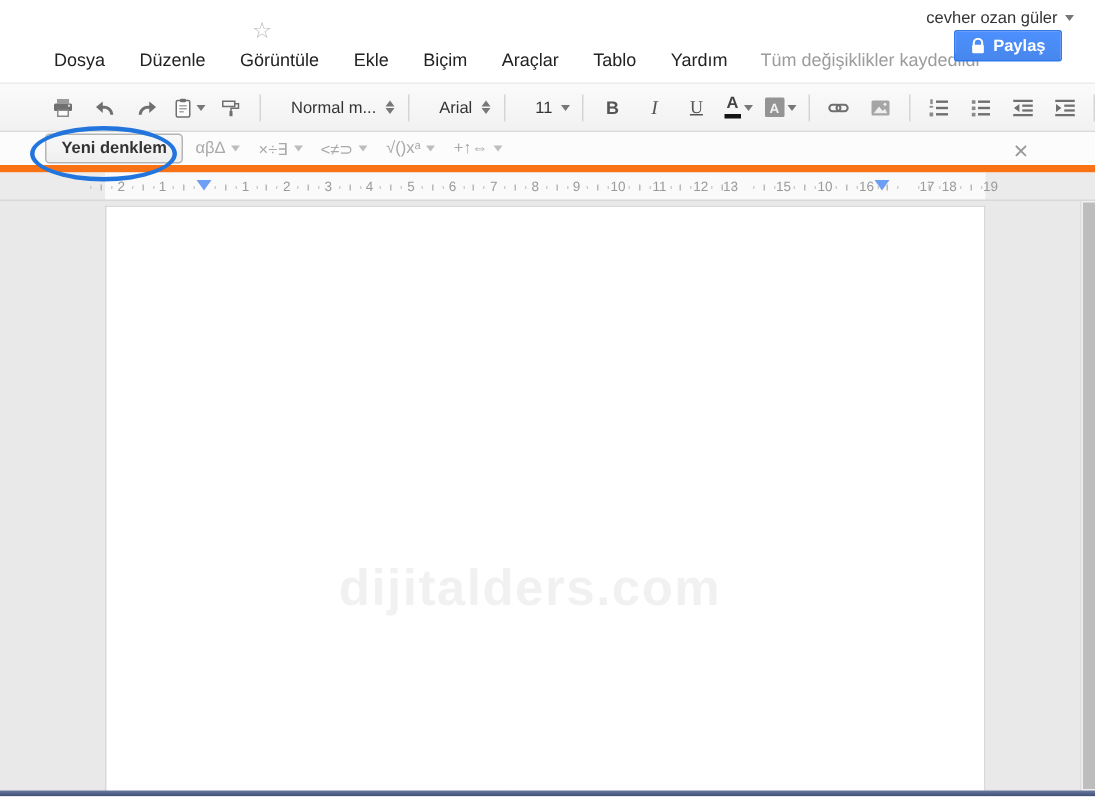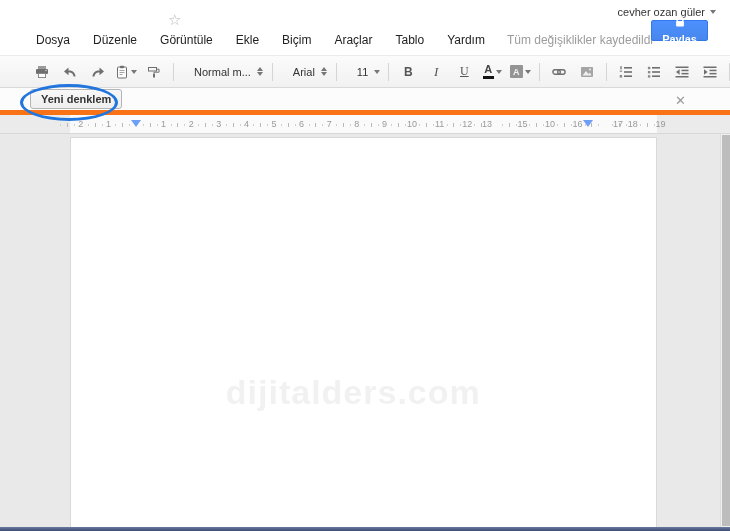--- a/index.html
+++ b/index.html
@@ -16,21 +16,21 @@
   .menubar{display:flex;gap:23px;}
   .menu-item{font-size:12px;color:#222;cursor:pointer;}
   .save-status{margin-left:22px;font-size:12px;color:#9c9c9c;}
 
   .btn{display:flex;align-items:center;justify-content:center;gap:5px;height:21px;
        border-radius:2px;font-size:11px;font-weight:bold;cursor:pointer;box-sizing:border-box;}
   .btn-comments{position:absolute;top:20px;right:77px;padding:0 8px;
        background:linear-gradient(#f8f8f8,#f1f1f1);border:1px solid #dadada;color:#555;}
   .btn-share{position:absolute;top:20px;right:22px;padding:0 10px;
        background:linear-gradient(var(--accent-blue,#4d90fe),#4787ed);
-       border:1px solid var(--share-border,#3079ed);color:#fff;flex-direction:column;}
+       border:1px solid var(--share-border,#3079ed);color:#fff;}
 
   .caret{width:0;height:0;border-left:3px solid transparent;border-right:3px solid transparent;
          border-top:4px solid #777;display:inline-block;}
   .caret.light{border-top-color:#bdbdbd;}
   .updown{position:relative;width:7px;height:9px;display:inline-block;}
   .updown::before{content:"";position:absolute;top:0;left:0;width:0;height:0;
       border-left:3px solid transparent;border-right:3px solid transparent;border-bottom:4px solid #777;}
   .updown::after{content:"";position:absolute;bottom:0;left:0;width:0;height:0;
       border-left:3px solid transparent;border-right:3px solid transparent;border-top:4px solid #777;}
 
@@ -269,20 +269,43 @@
       </svg>
     </div>
     <div class="tbtn">
       
     </div>
 
   </div>
 
   <div class="eqbar">
     <div class="neweq-btn">Yeni denklem</div>
+    <div class="eq-groups">
+
+    <span class="eq-group">
+          <span class="eq-text">αβΔ</span>
+          <span class="caret light"></span>
+        </span>
+        <span class="eq-group">
+          <span class="eq-text">×÷∃</span>
+          <span class="caret light"></span>
+        </span>
+        <span class="eq-group">
+          <span class="eq-text">&lt;≠⊃</span>
+          <span class="caret light"></span>
+        </span>
+        <span class="eq-group">
+          <span class="eq-text">√()xᵃ</span>
+          <span class="caret light"></span>
+        </span>
+        <span class="eq-group">
+          <span class="eq-text">+↑⇔</span>
+          <span class="caret light"></span>
+        </span>
+      </div>
     <span class="eq-close">✕</span>
   </div>
   <div class="annotation-ellipse"></div>
 
   <div class="ruler" id="ruler">
     <div class="ruler-band"></div>
     <div class="marker" style="left:131px;"></div>
     <div class="marker" style="left:583px;"></div>
   <span class="ruler-num" style="left: 80.8px;">2</span>
       <span class="ruler-num" style="left: 108.4px;">1</span>

